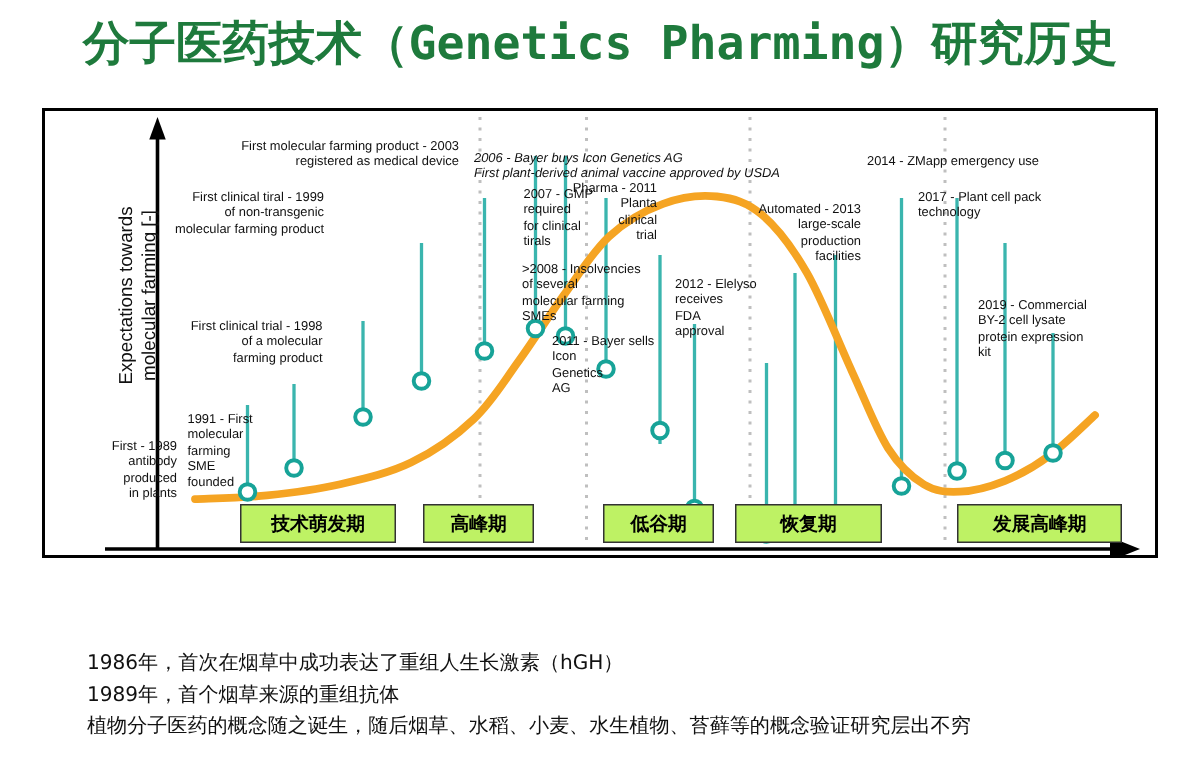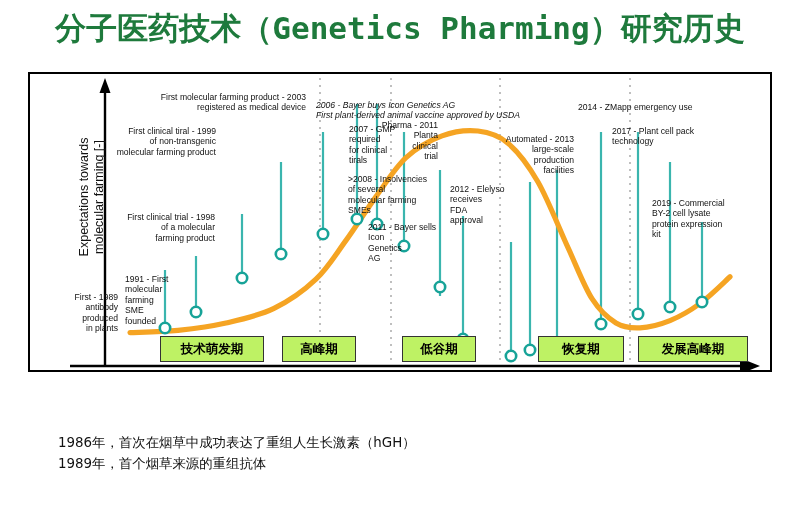--- a/index.html
+++ b/index.html
@@ -210,26 +210,27 @@
           <div class="anno l" style="left: 622px; top: 124px; width: 104px;">2019 - Commercial
 BY-2 cell lysate
 protein expression
 kit</div>
         </div>
 
       <div id="phases">
           <div class="phase" style="left: 130px; width: 104px; top: 262px;">技术萌发期</div>
           <div class="phase" style="left: 252px; width: 74px; top: 262px;">高峰期</div>
           <div class="phase" style="left: 372px; width: 74px; top: 262px;">低谷期</div>
-          <div class="phase" style="left: 508px; width: 86px; top: 262px;">恢复期</div>
+          <div class="phase" style="left: 460px; width: 98px; top: 262px;">恢复期</div>
           <div class="phase" style="left: 608px; width: 110px; top: 262px;">发展高峰期</div>
         </div>
 
     </div>
   </div>
 
 
   <div class="notes">
     <div>1986年，首次在烟草中成功表达了重组人生长激素（hGH）</div>
     <div>1989年，首个烟草来源的重组抗体</div>
+    <div>植物分子医药的概念随之诞生，随后烟草、水稻、小麦、水生植物、苔藓等的概念验证研究层出不穷</div>
   </div>
 
 </div>
 
 </body></html>

